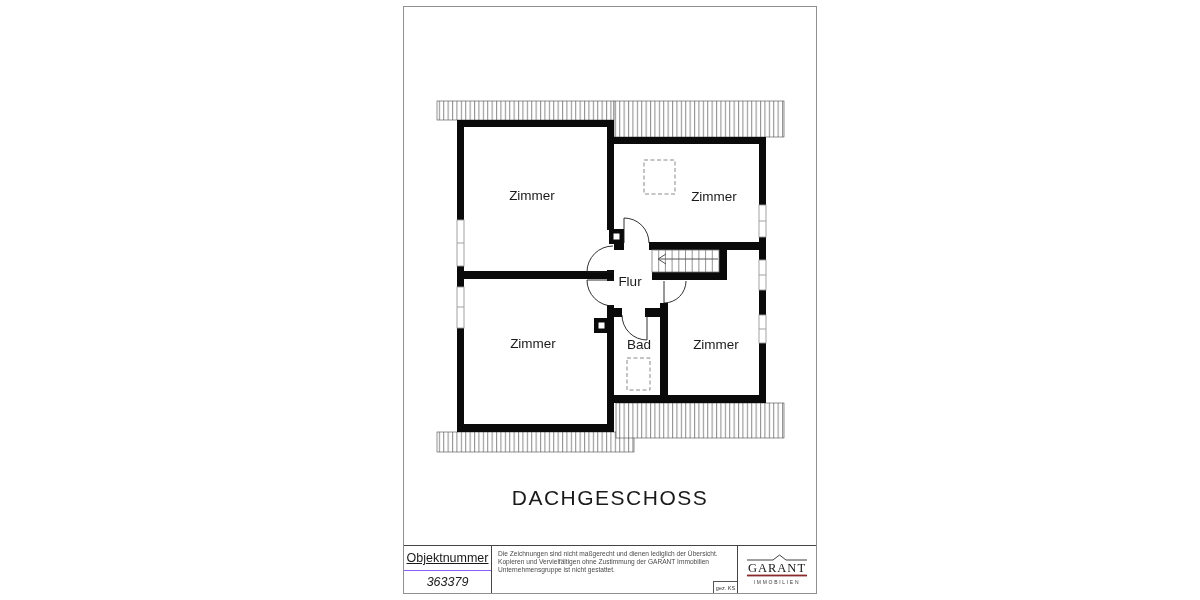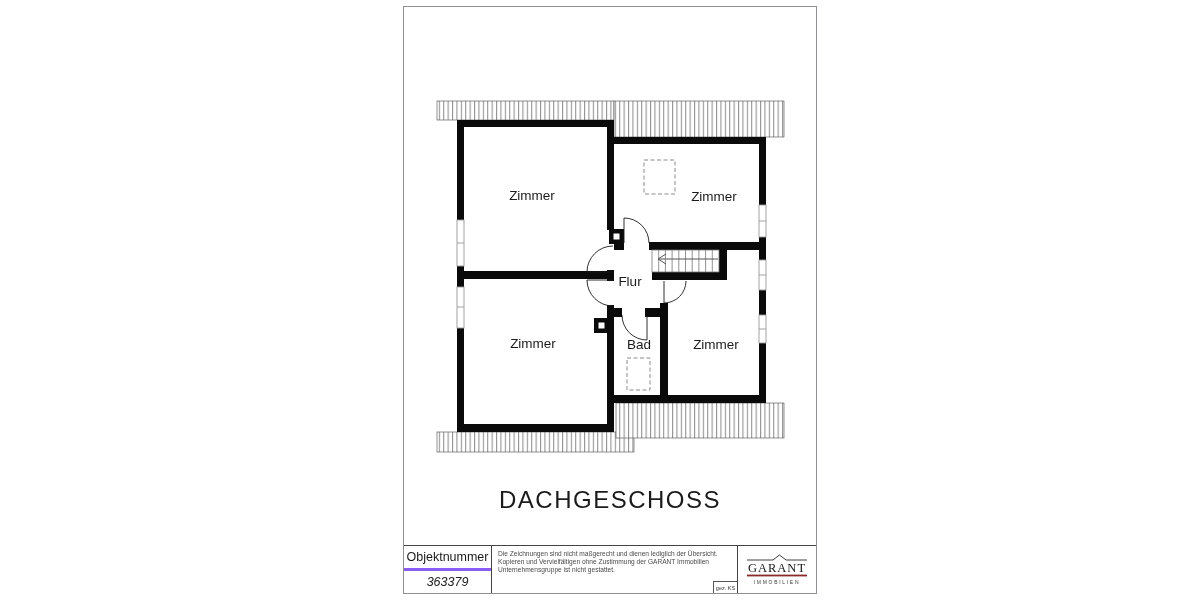--- a/index.html
+++ b/index.html
@@ -2,27 +2,27 @@
 <html><head>
 <meta charset="utf-8">
 <style>
   html,body{margin:0;padding:0;background:#ffffff;}
   .canvas{position:relative;width:1200px;height:600px;background:#ffffff;overflow:hidden;
           font-family:"Liberation Sans",sans-serif;margin-left:12px;}
   .frame{position:absolute;left:391px;top:6px;width:412px;height:586px;
          border:1px solid #8f8f94;background:#ffffff;}
   .plan-svg{position:absolute;left:0;top:0;}
   .floor-title{position:absolute;left:0;top:479px;width:100%;text-align:center;
-        font-size:24px;letter-spacing:1.5px;color:#1a1a1a;font-weight:400;}
+        font-size:21px;letter-spacing:1.5px;color:#1a1a1a;font-weight:400;}
   
   .titleblock{position:absolute;left:0;right:0;bottom:0;height:48px;
         border-top:1px solid #444;display:flex;box-sizing:border-box;background:#fff;}
   .tb-col-left{width:88px;border-right:1px solid #444;display:flex;flex-direction:column;box-sizing:border-box;}
-  .tb-obj-label{height:25px;border-bottom:3px solid #8b5cf6;display:flex;align-items:center;
-        justify-content:center;font-size:12.5px;color:#1a1a1a;box-sizing:border-box;}
+  .tb-obj-label{height:25px;border-bottom:1px solid #8b5cf6;display:flex;align-items:center;
+        justify-content:center;font-size:12.5px;color:#1a1a1a;box-sizing:border-box;text-decoration:underline;}
   .tb-obj-value{flex:1;display:flex;align-items:center;justify-content:center;
         font-size:12.5px;color:#222;font-style:italic;}
   .tb-col-mid{width:246px;border-right:1px solid #444;position:relative;
         padding:4px 6px;box-sizing:border-box;}
   .tb-disclaimer{font-size:6.6px;line-height:1.2;color:#4a4a4a;}
   .tb-sig{position:absolute;right:0;bottom:0;width:24px;height:12px;
         border-left:1px solid #555;border-top:1px solid #555;display:flex;
         align-items:center;justify-content:center;font-size:5.5px;color:#333;box-sizing:border-box;}
   .tb-col-right{flex:1;display:flex;align-items:center;justify-content:center;}
 </style>

